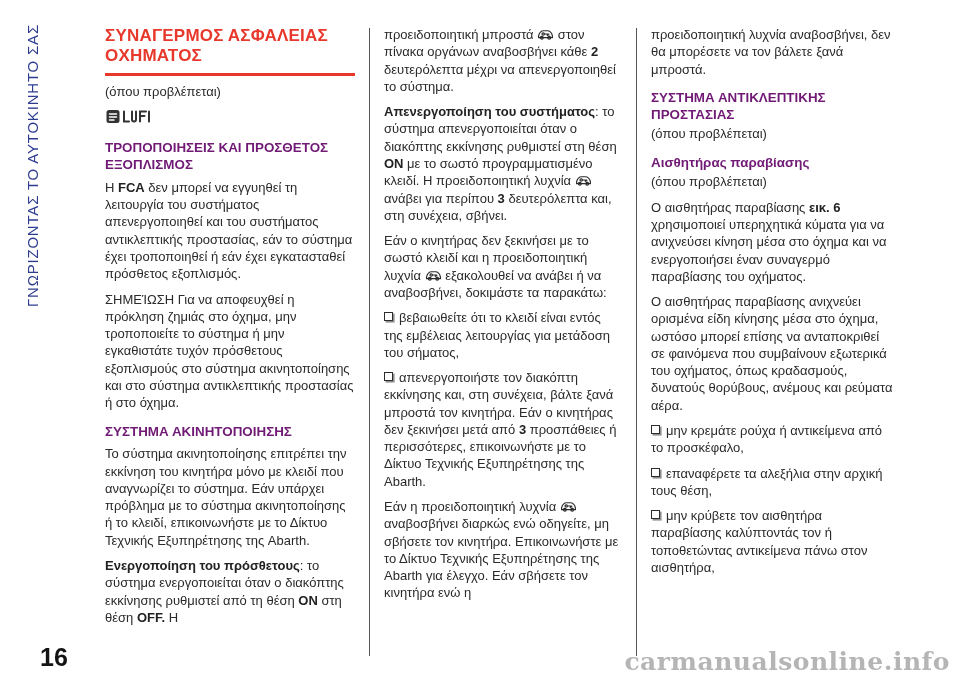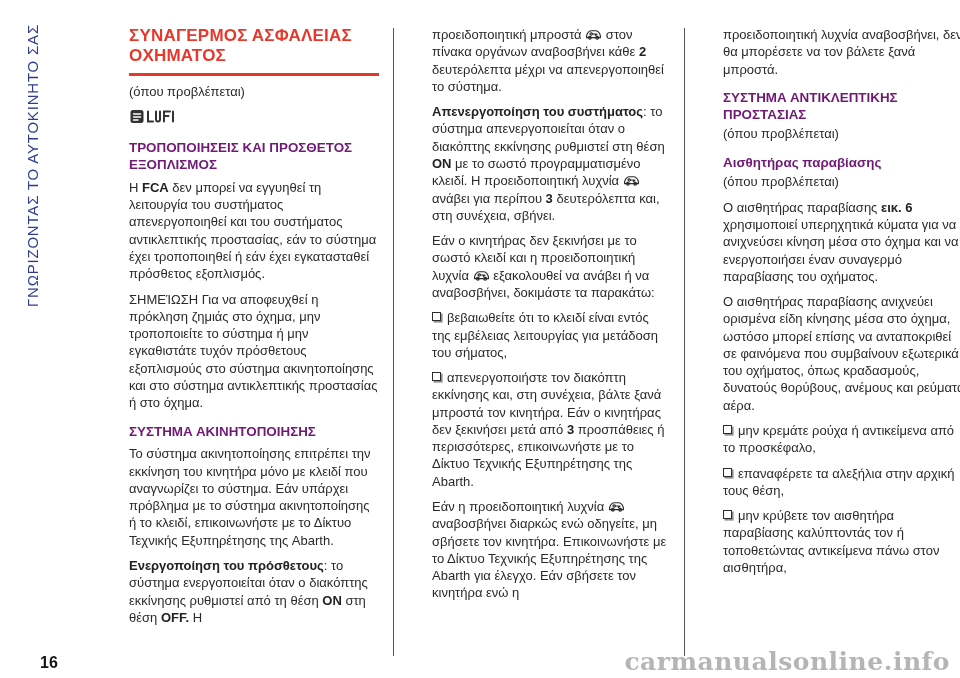--- a/index.html
+++ b/index.html
@@ -8,30 +8,30 @@
     font-family:"Liberation Sans", sans-serif; color:#2a2a2a; overflow:hidden;
   }
   
   .sidebar-text {
     position:absolute; left:24px; top:24px;
     writing-mode:vertical-rl; transform:rotate(180deg);
     font-size:15px; letter-spacing:0.8px; color:#2e3c90; white-space:nowrap;
   }
   .page-number {
     position:absolute; left:40px; bottom:6px;
-    font-size:16px; font-weight:bold; color:#141414;
+    font-size:25px; font-weight:bold; color:#141414;
   }
   .watermark {
     position:absolute; right:10px; bottom:2px;
     font-family:"DejaVu Serif", serif; font-weight:bold;
     font-size:25px; color:#b5b5b5; letter-spacing:0.5px;
   }
   
   .columns { position:absolute; left:105px; top:26px; bottom:22px; display:flex; }
-  .col { width:250px; font-size:13px; line-height:1.33;margin-left:24px; }
+  .col { width:250px; font-size:13px; line-height:1.33; }
   .col.c2 { width:238px; }
   .col.c3 { width:242px; }
   .vdiv { width:1px; background:#555; margin:2px 14px 0 14px; }
 
   h1.title {
     margin:0; color:#e8382c; font-size:17px; font-weight:bold; line-height:1.18;
     letter-spacing:0.2px;
   }
   .title-rule { height:3px; background:#e8382c; margin:7px 0 7px 0; }
   h2 {

